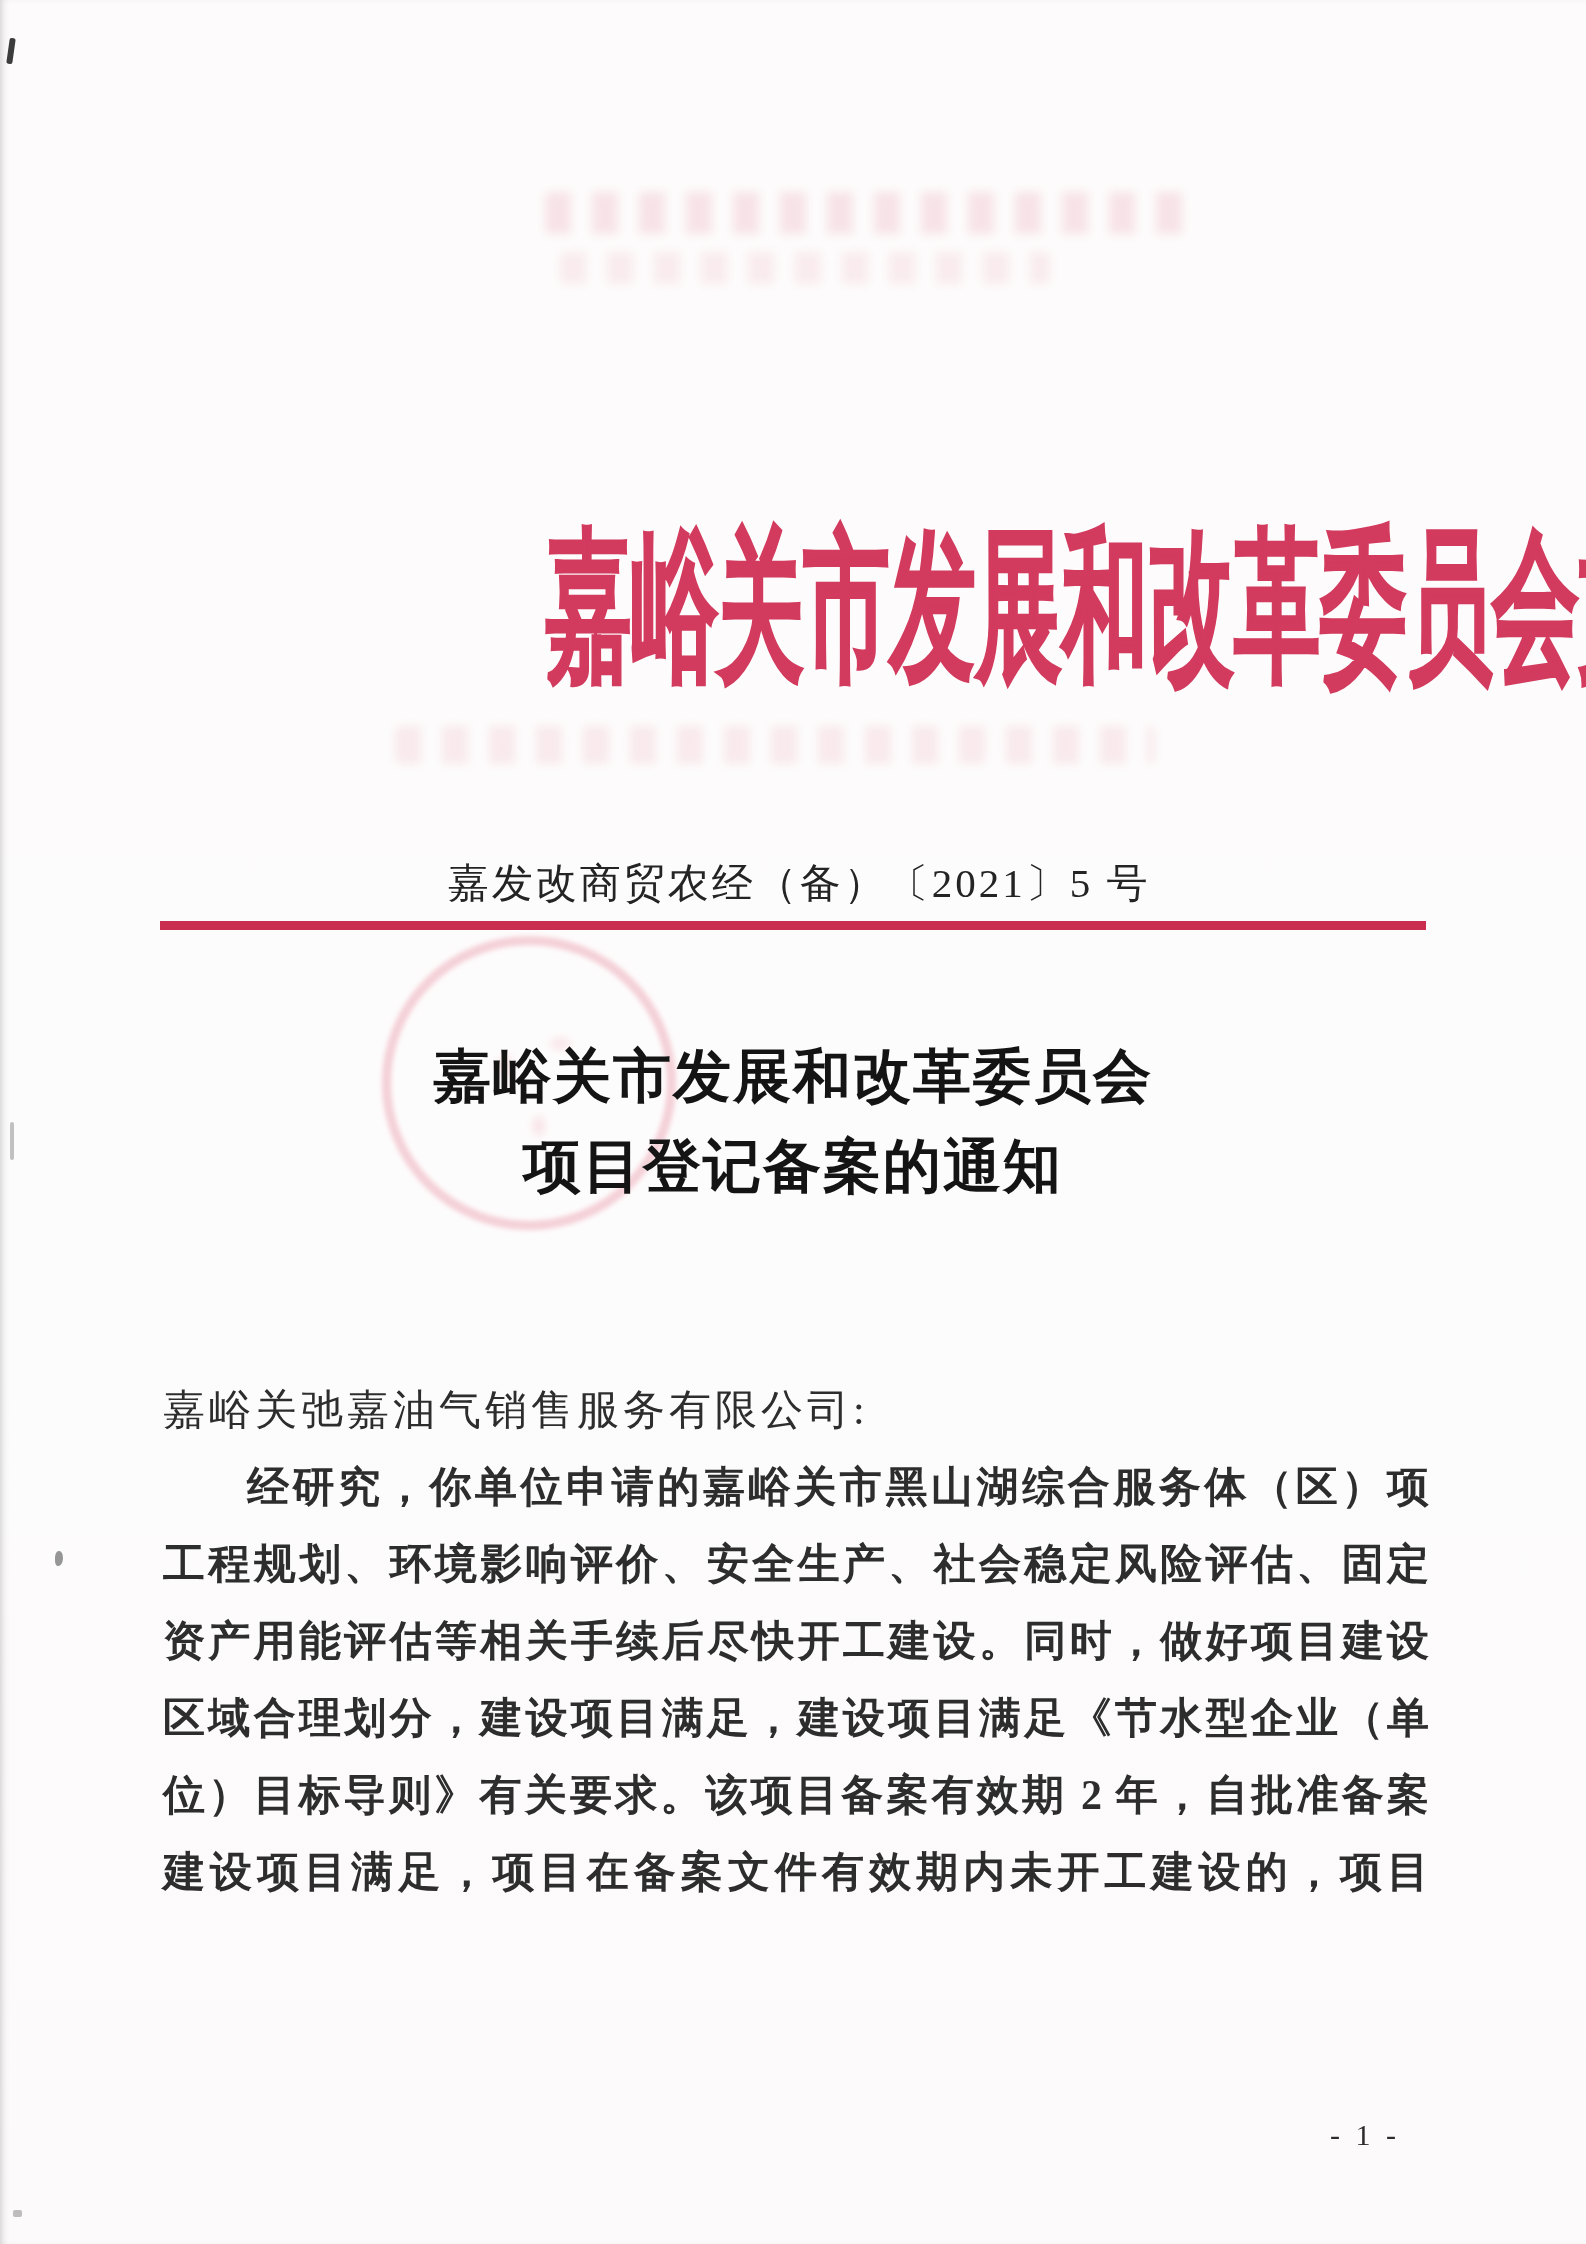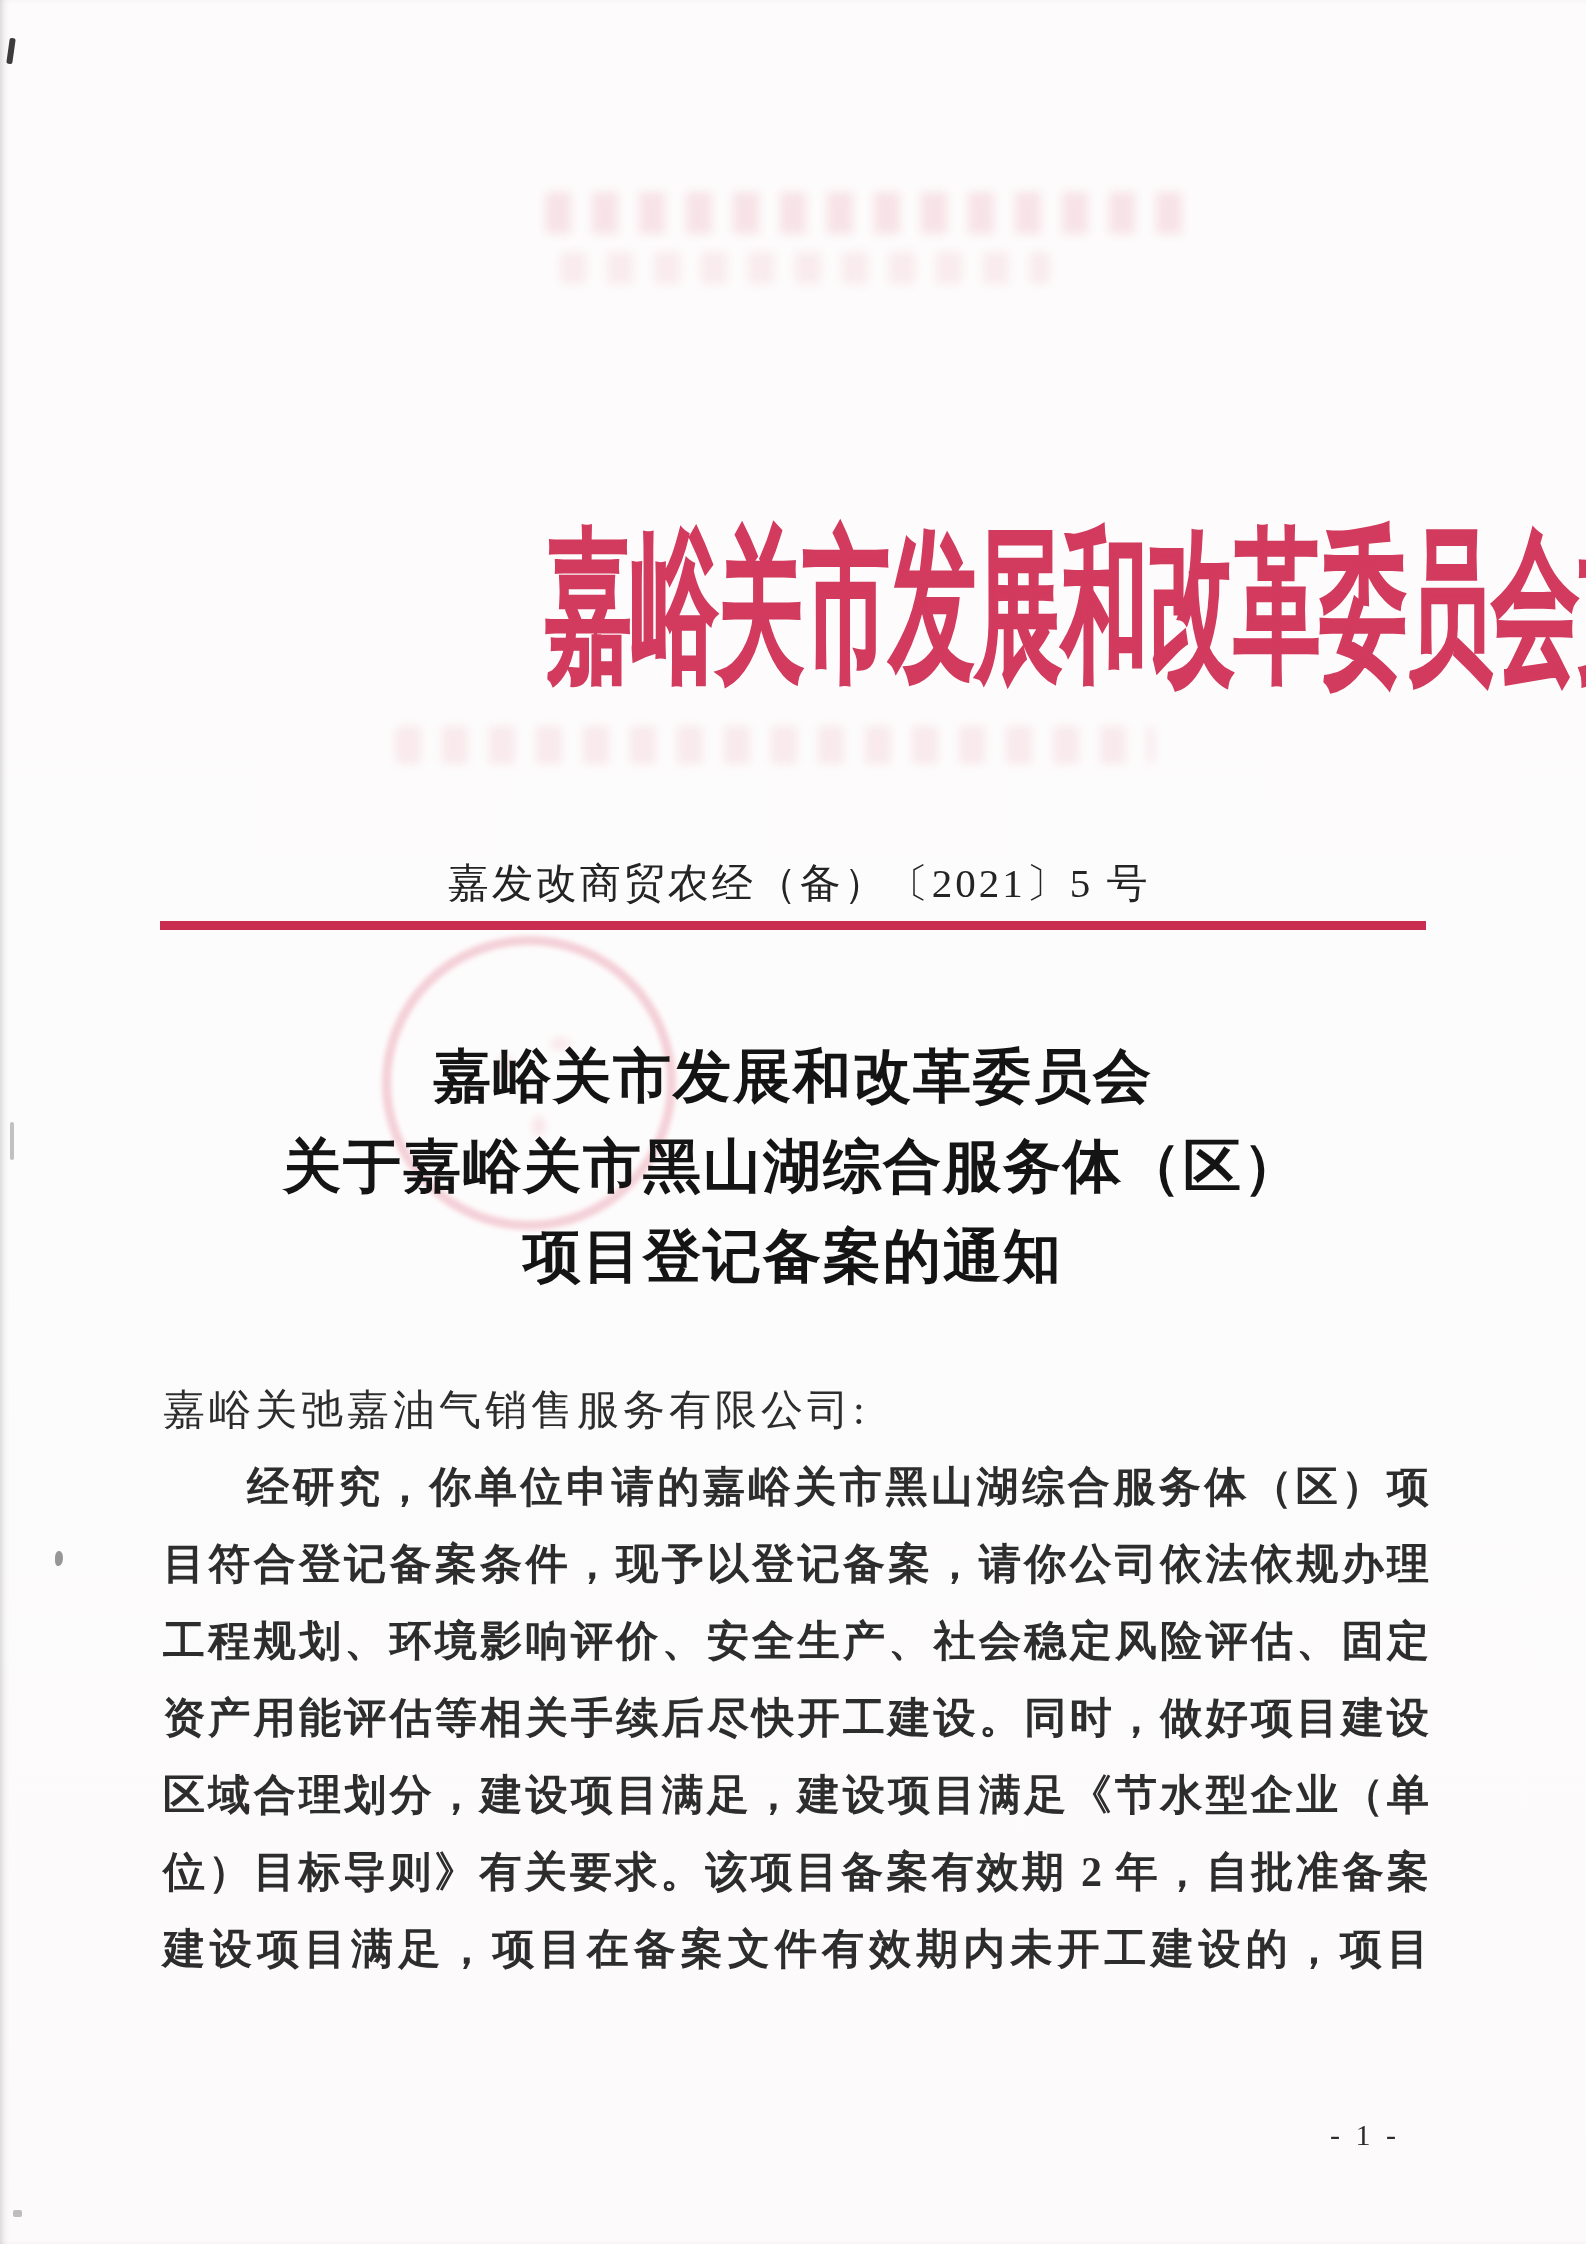--- a/index.html
+++ b/index.html
@@ -110,28 +110,26 @@
   <div class="ghost ghost-3"></div>
 
   <div class="docnum">嘉发改商贸农经（备）〔2021〕5 号</div>
 
   <div class="rule"></div>
 
   <div class="seal"></div>
 
   <div class="doc-title">
     <div>嘉峪关市发展和改革委员会</div>
-    <div>关于嘉峪关市黑山湖综合服务体（区）</div>
     <div>项目登记备案的通知</div>
   </div>
 
   <div class="body-block">
     <div class="sal">嘉峪关弛嘉油气销售服务有限公司:</div>
     <div class="bl indent">经研究，你单位申请的嘉峪关市黑山湖综合服务体（区）项</div>
-    <div class="bl">目符合登记备案条件，现予以登记备案，请你公司依法依规办理</div>
     <div class="bl">工程规划、环境影响评价、安全生产、社会稳定风险评估、固定</div>
     <div class="bl">资产用能评估等相关手续后尽快开工建设。同时，做好项目建设</div>
     <div class="bl">区域合理划分，建设项目满足，建设项目满足《节水型企业（单</div>
     <div class="bl">位）目标导则》有关要求。该项目备案有效期 2 年，自批准备案</div>
     <div class="bl">建设项目满足，项目在备案文件有效期内未开工建设的，项目</div>
   </div>
 
   <div class="pageno">- 1 -</div>
 
   <div class="speck speck-1"></div>

